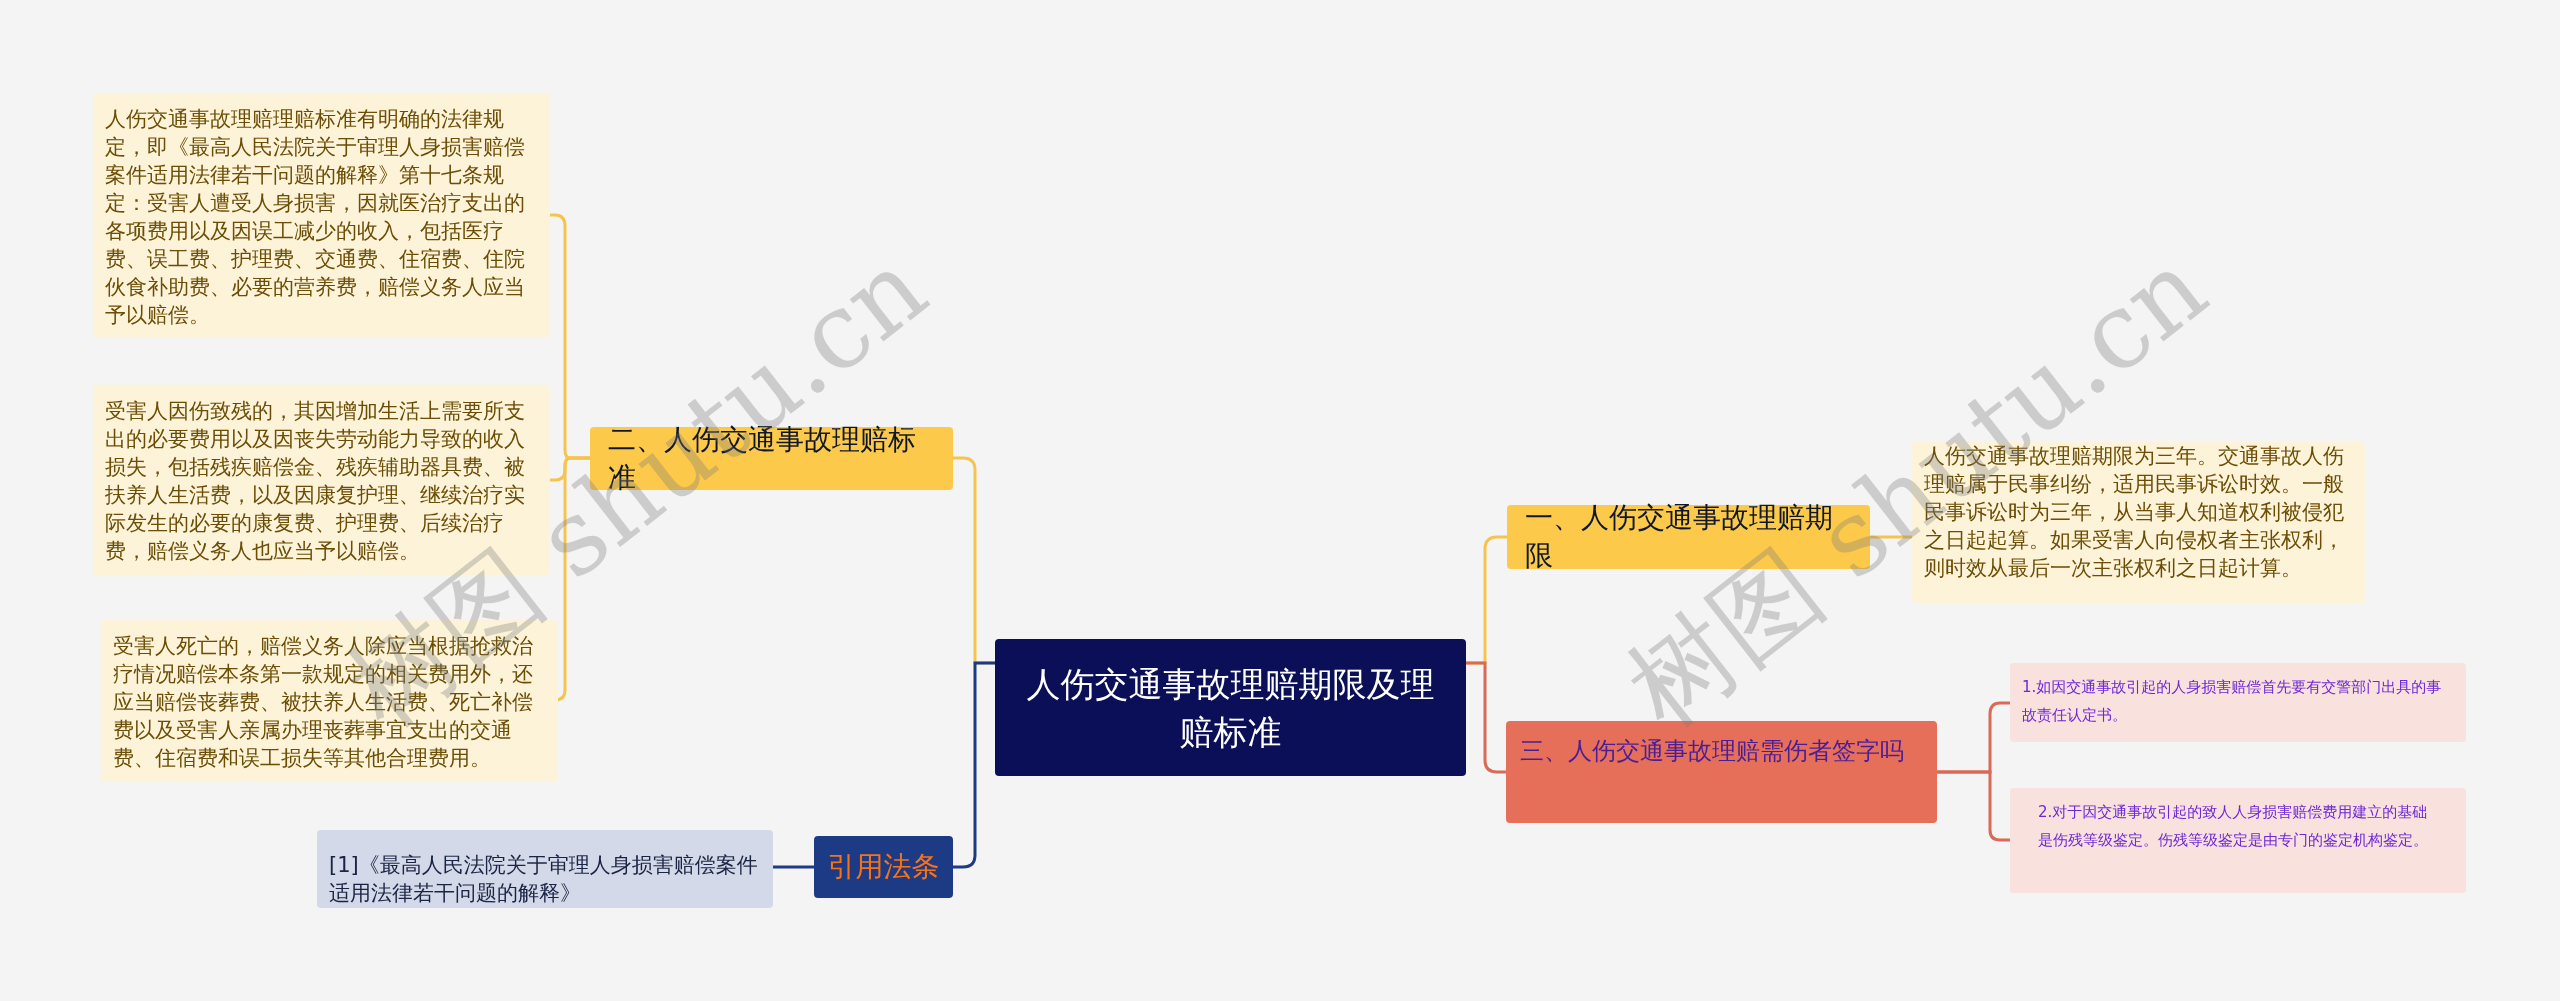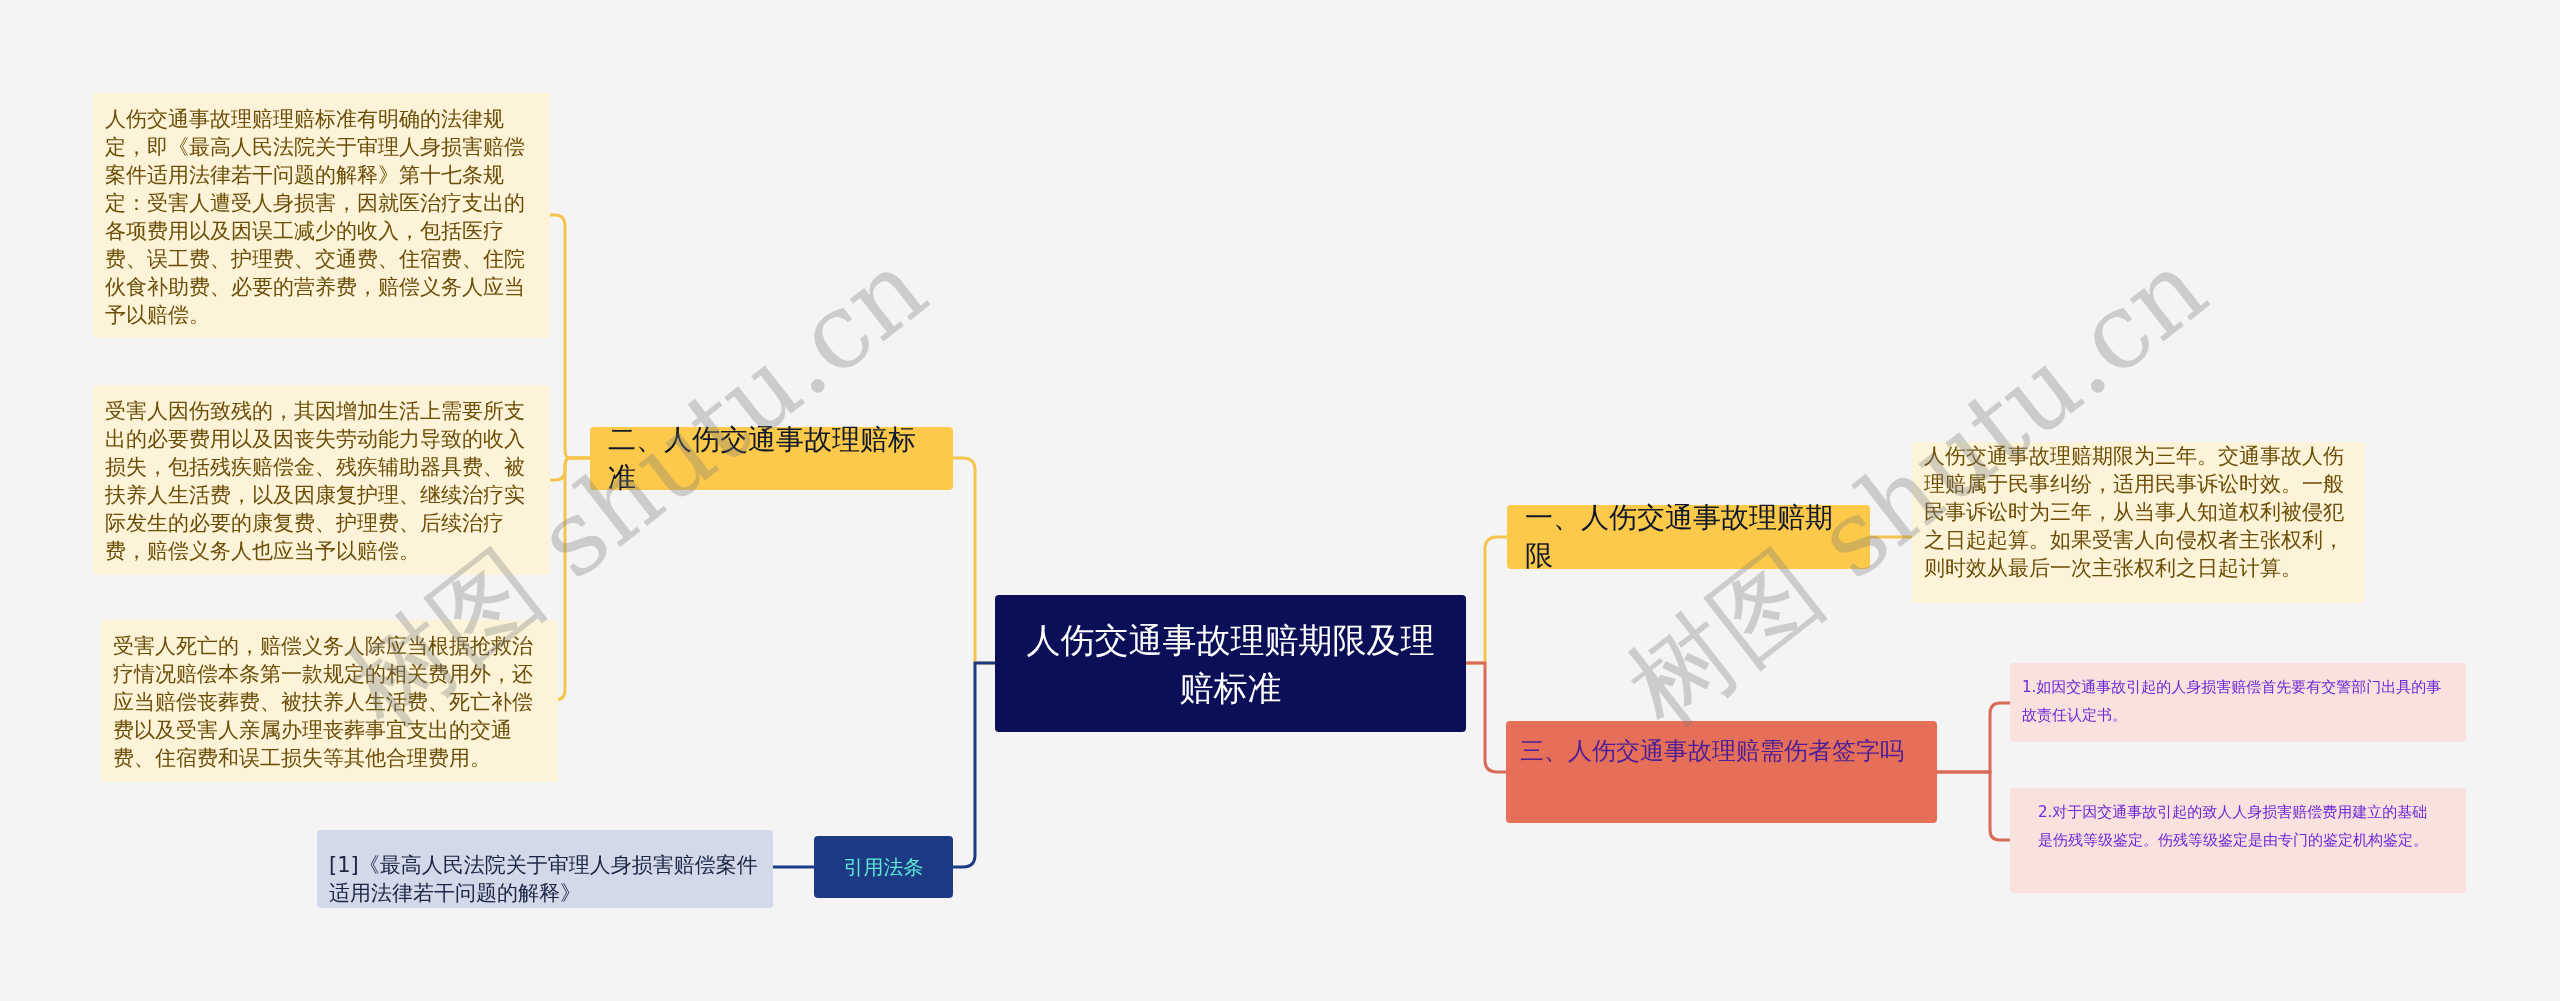--- a/index.html
+++ b/index.html
@@ -23,27 +23,28 @@
   }
   .branch-y {
     background: #fcc94a; color: #0f172a; font-size: 28px;
     display: flex; align-items: center; padding: 0 18px;
   }
   .branch-r {
     background: #e66f5a; color: #4c1d95; font-size: 24px; line-height: 40px;
     padding: 10px 14px;
   }
   .branch-b {
-    background: #1d3a85; color: #5eead4; font-size: 20px;
+    background: #1d3a85; color: #f97316; font-size: 28px;
     display: flex; align-items: center; justify-content: center;
   }
   .center {
     background: #0a0f58; color: #ffffff; font-size: 34px; line-height: 48px;
     display: flex; align-items: center; justify-content: center; text-align: center;
     padding: 0 30px;
+    margin-top: 44px;
   }
   svg.lines { position: absolute; left: 0; top: 0; }
   .wm {
     position: absolute; font-family: "DejaVu Serif", serif; font-size: 104px;
     color: rgba(120,120,120,0.32); transform: rotate(-38deg); white-space: nowrap;
     pointer-events: none;
   }
 </style>
 </head>
 <body>

